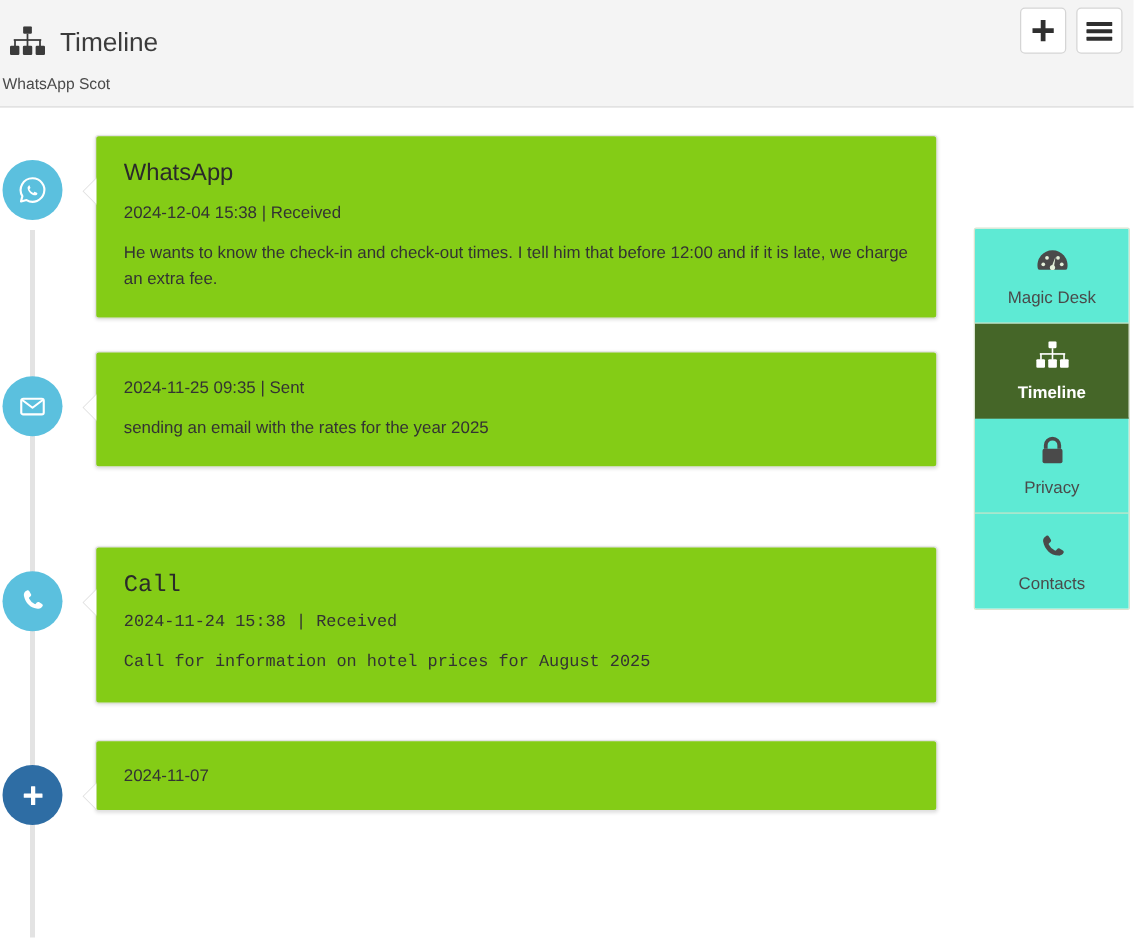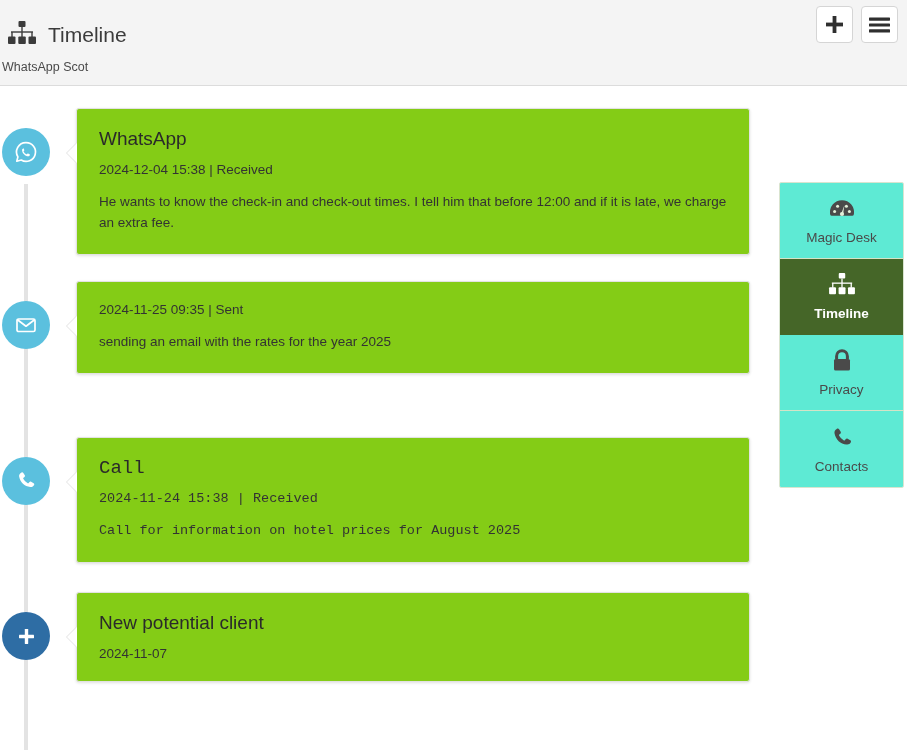--- a/index.html
+++ b/index.html
@@ -236,21 +236,20 @@
   </div>
 
   <div class="tl-item">
     <div class="tl-dot" style="top:526px; background:#2e6da4;">
       <svg width="19" height="19" viewBox="0 0 19 19">
         <rect x="7.8" y="2" width="3.4" height="15" rx="0.4" fill="#ffffff"></rect>
         <rect x="2" y="7.8" width="15" height="3.4" rx="0.4" fill="#ffffff"></rect>
       </svg>
     </div>
     <div class="tl-card arrow-3" style="top:506px;">
-      <h3 class="card-title">New potential client</h3>
       <p class="card-meta" style="margin-bottom:0;">2024-11-07</p>
     </div>
   </div>
 
   <div class="sidebar">
 
     <div class="side-item">
       <span class="side-icon">
         <svg width="28" height="24" viewBox="0 0 28 24">
           <path d="M14 3.2A12 12 0 0 0 2.2 17.6a1.6 1.6 0 0 0 1.55 1.25h20.5a1.6 1.6 0 0 0 1.55-1.25A12 12 0 0 0 14 3.2z" fill="#4a4a4a"></path>

